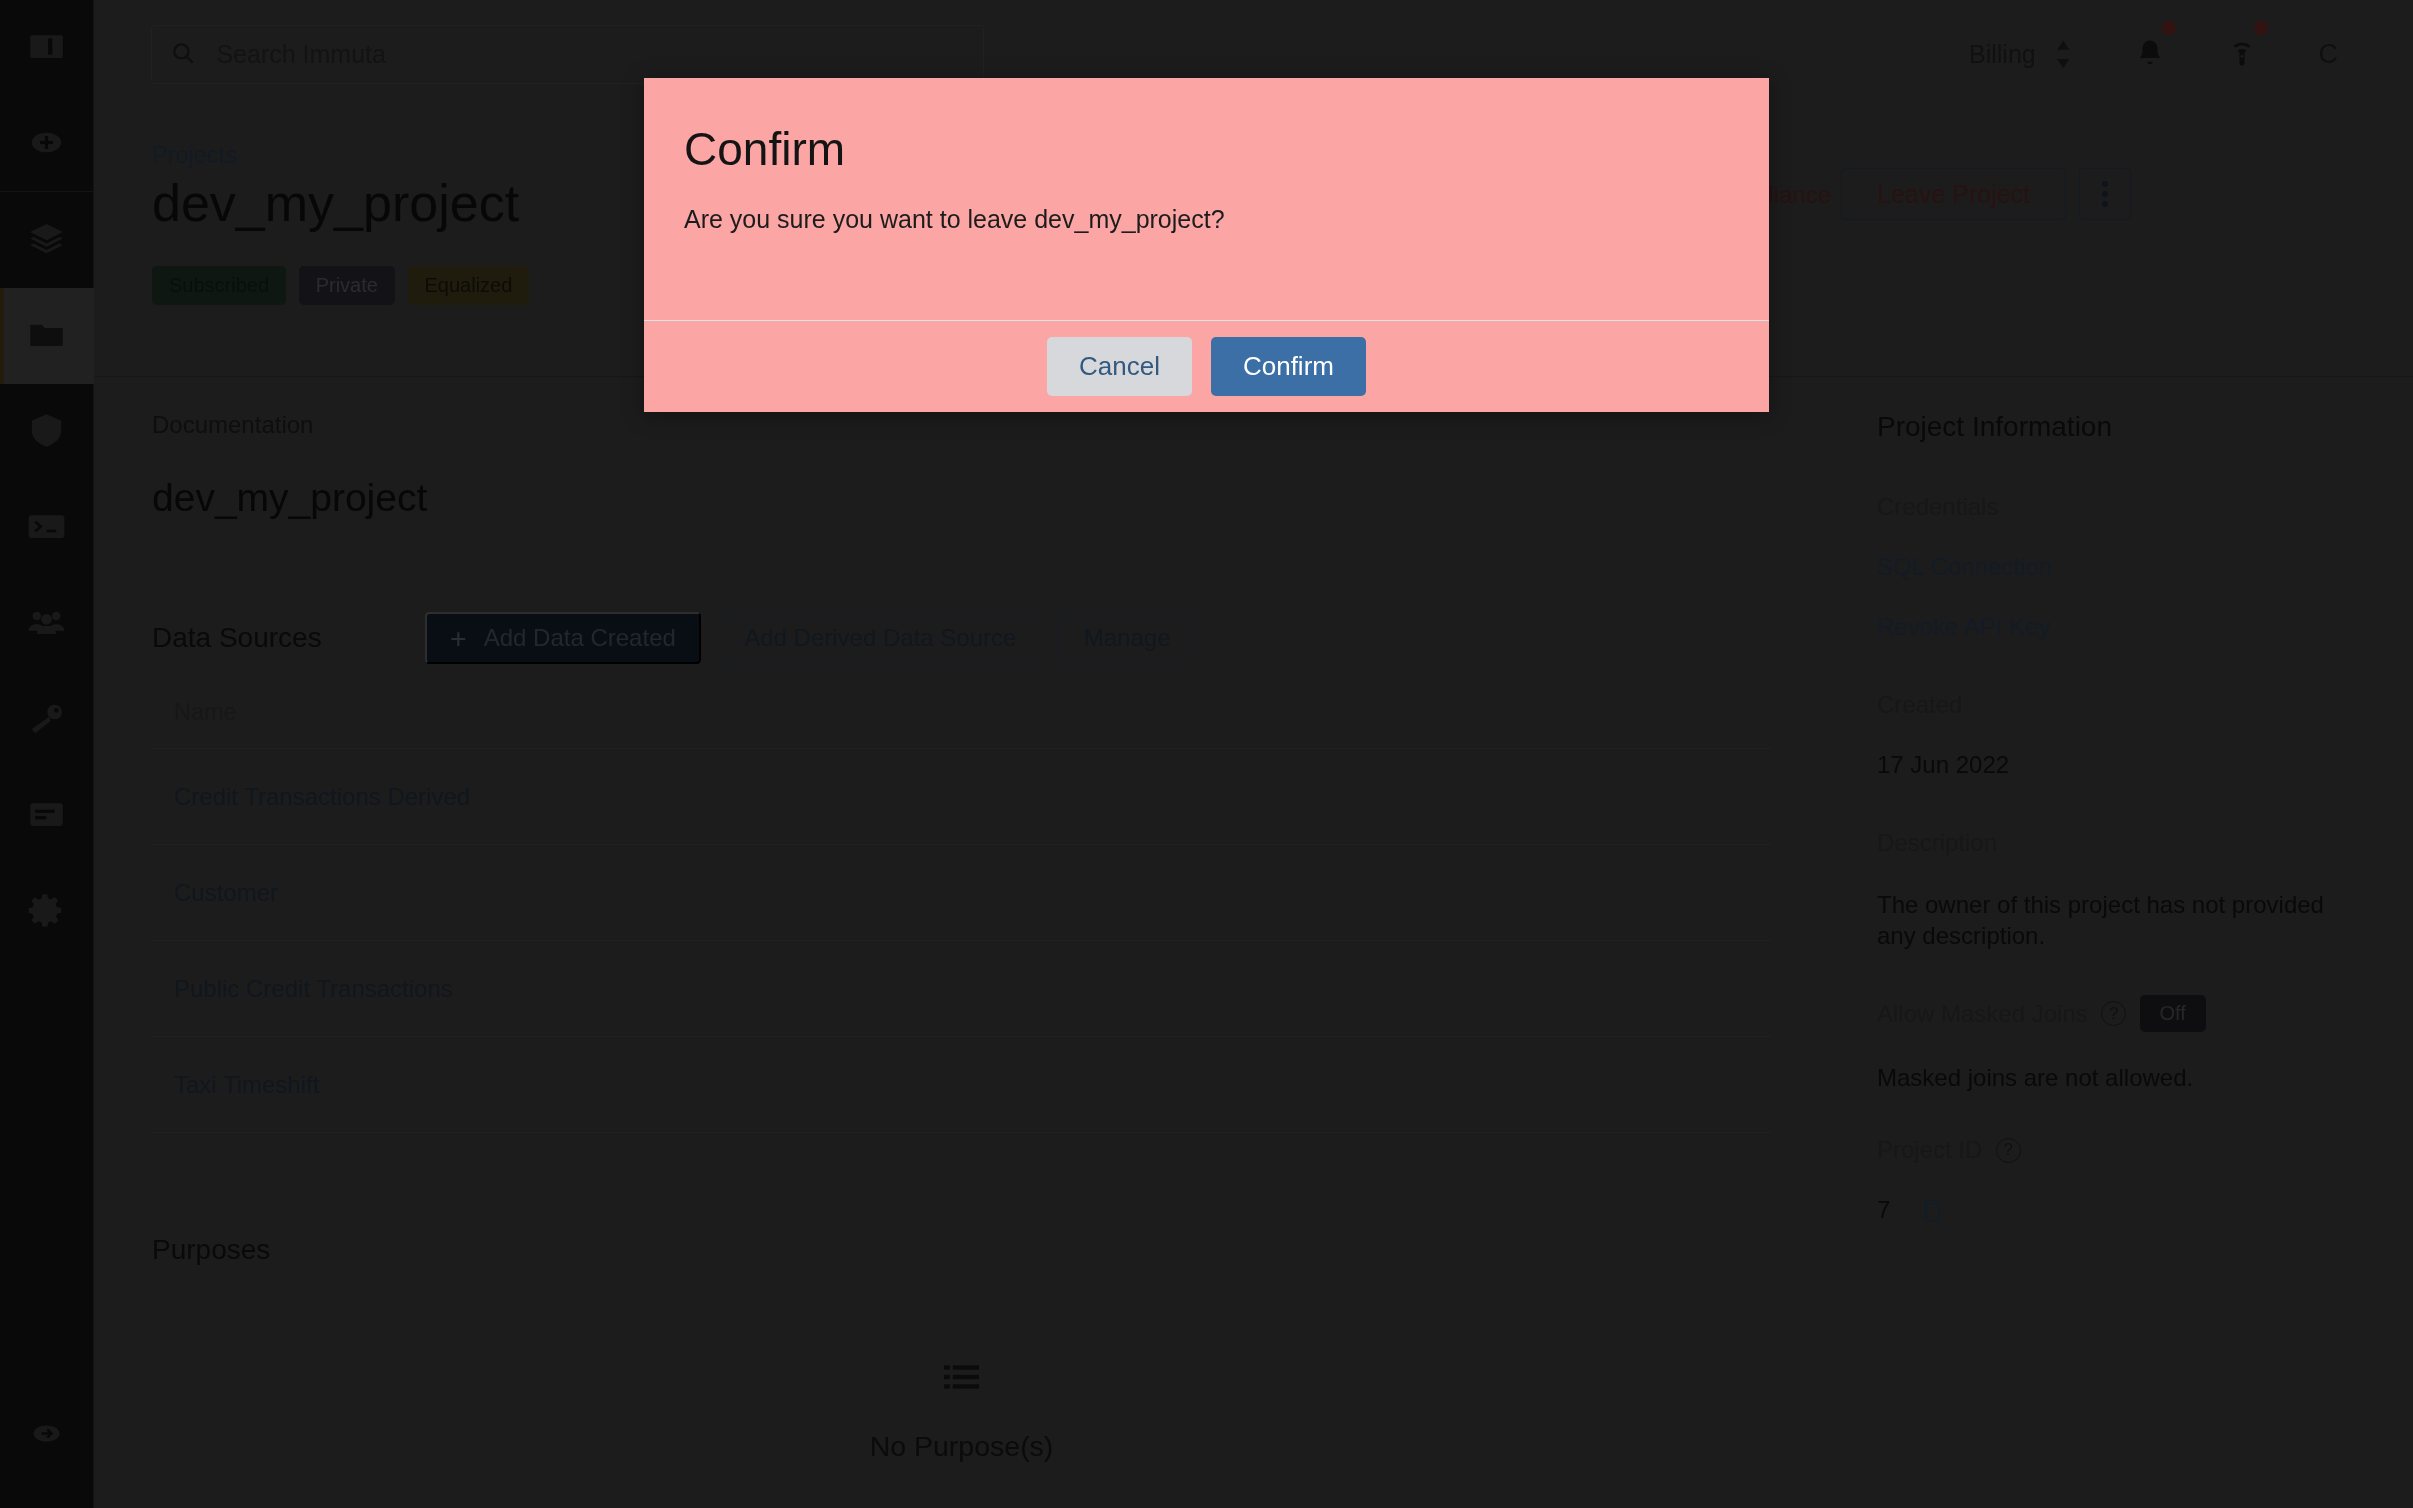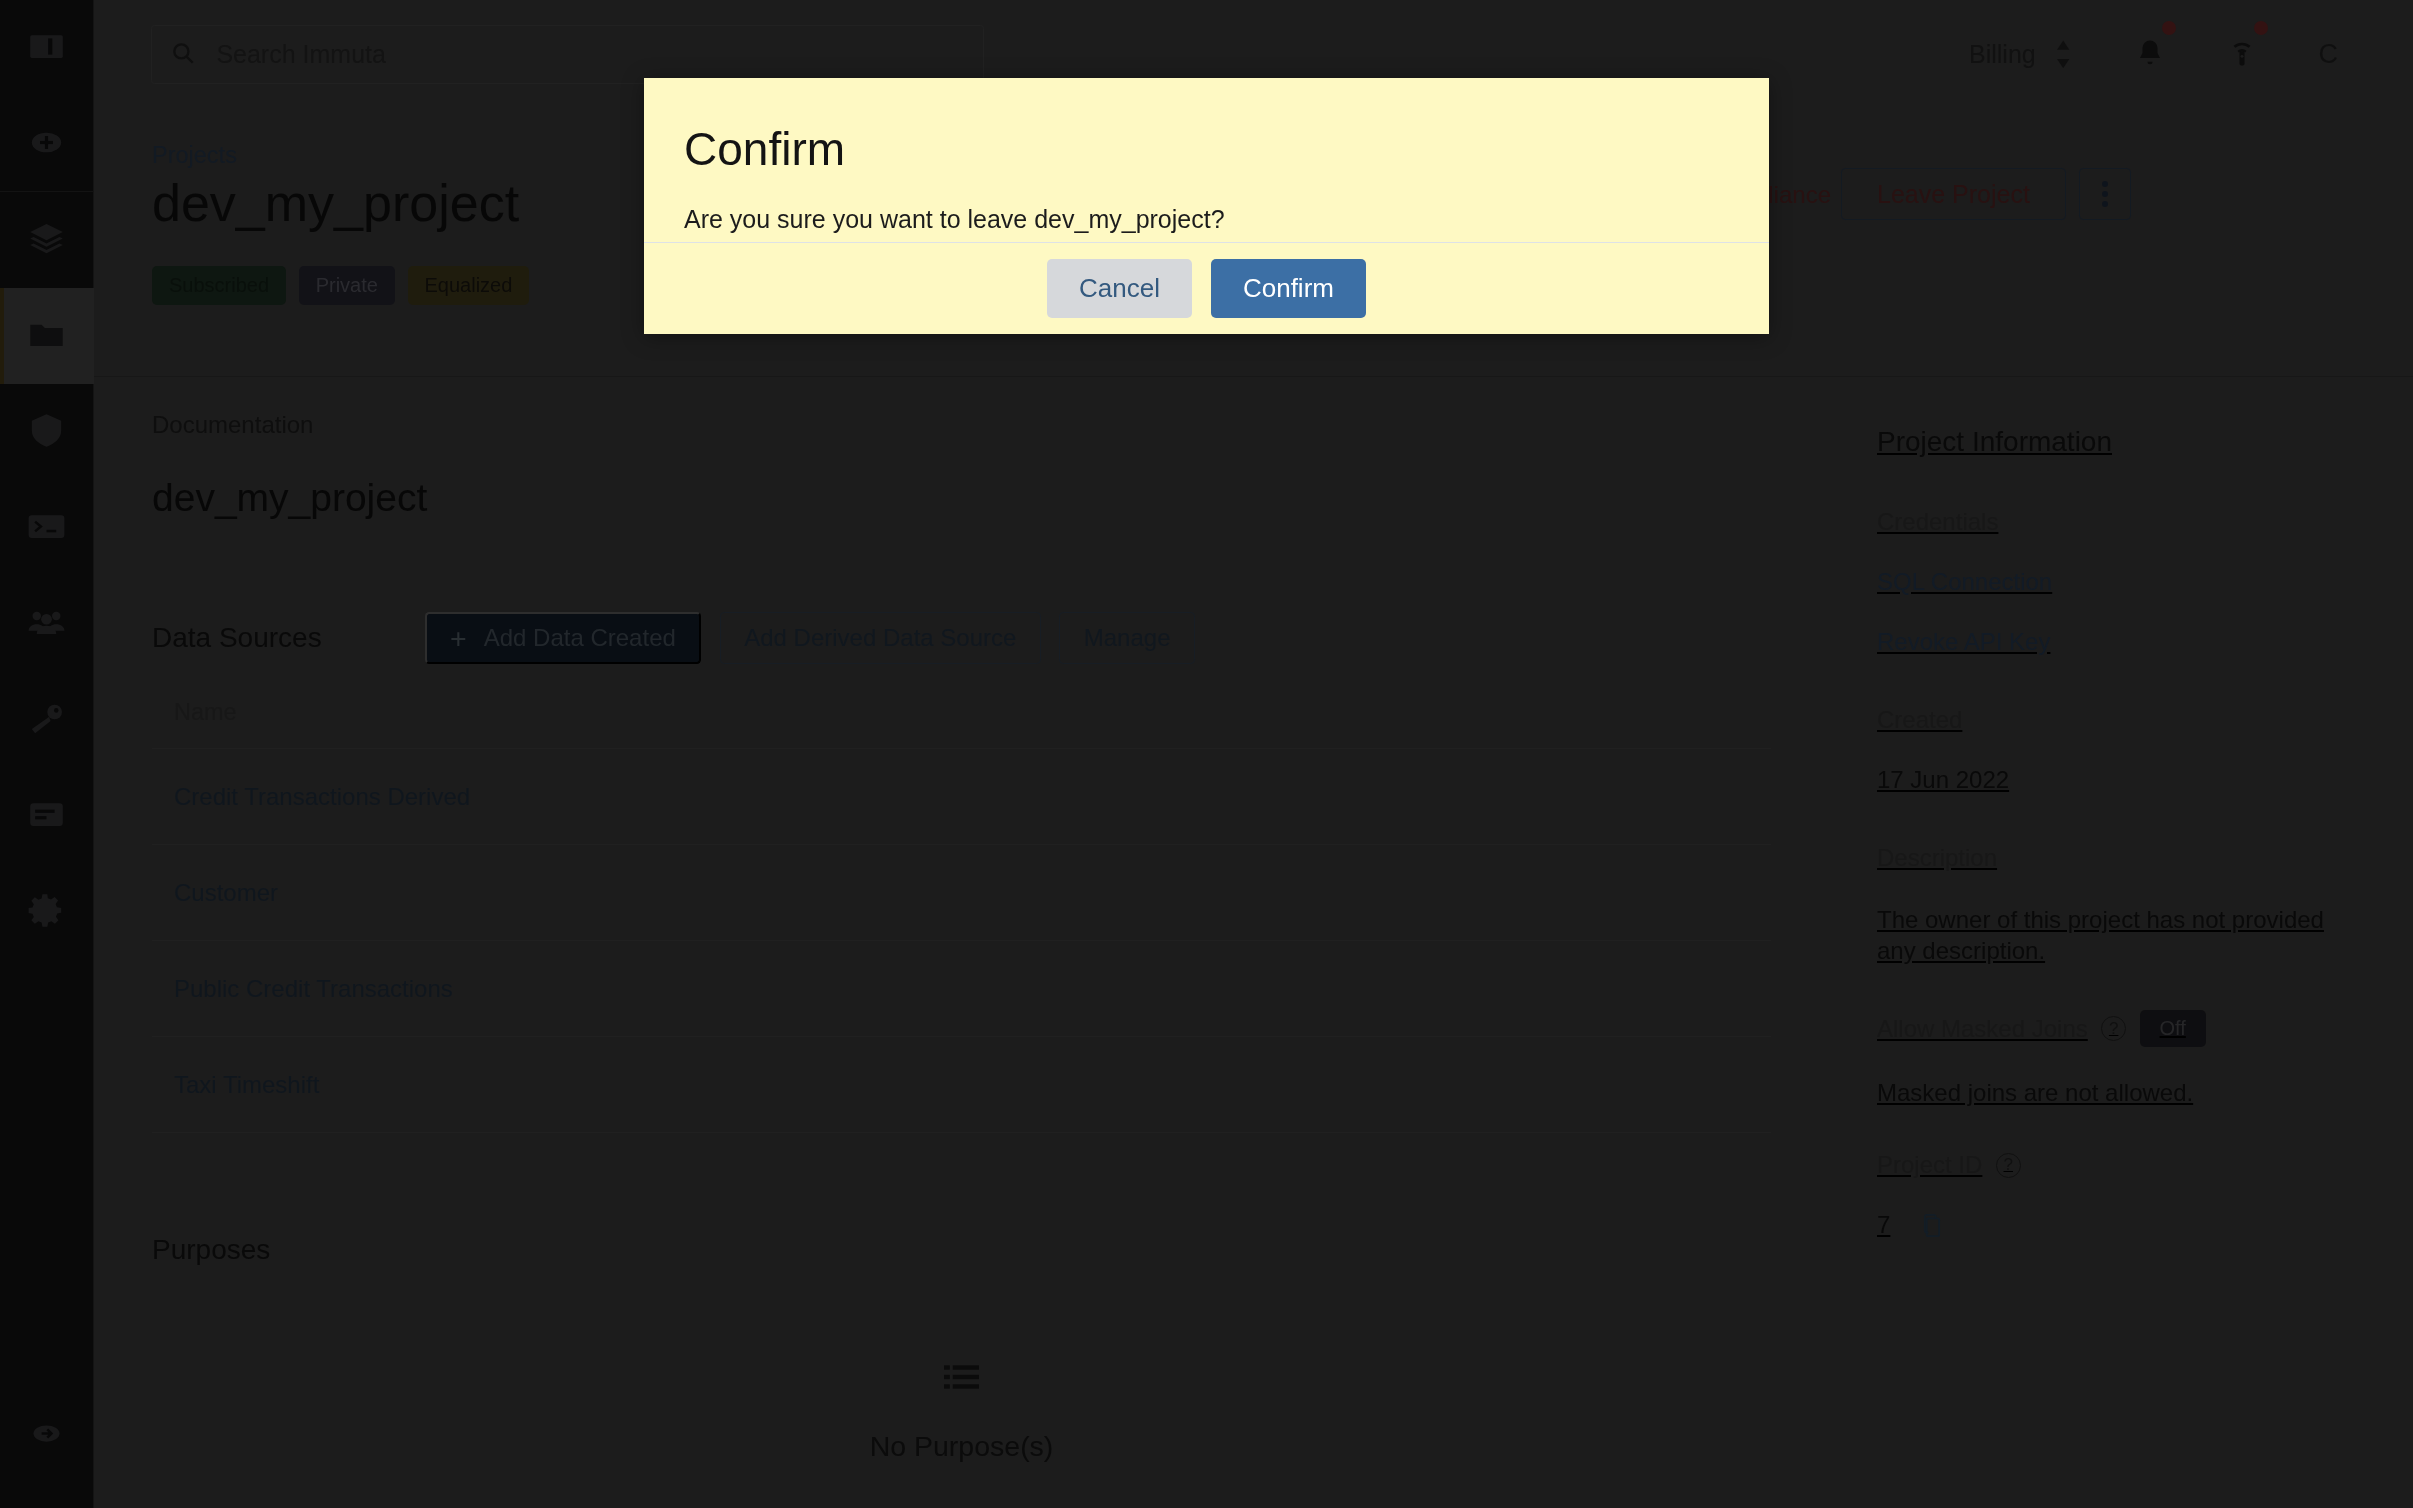--- a/index.html
+++ b/index.html
@@ -145,21 +145,21 @@
   .purposes-empty {
     margin-top: 96px; display: flex; flex-direction: column;
     align-items: center; width: 1619px;
   }
   .purposes-empty svg { width: 35px; height: 30px; fill: #151515; }
   .purposes-empty .empty-text {
     margin-top: 35px; font-size: 28.5px; color: #141414;
   }
 
   
-  .right-col { position: absolute; right: 0; top: 15px; width: 561px; padding-left: 25px; text-decoration: underline; }
+  .right-col { position: absolute; right: 0; top: 0; width: 561px; padding-left: 25px; }
   .pi-title { font-size: 28px; color: #111; }
   .pi-label { font-size: 24px; color: #2b2b2b; }
   .pi-link { font-size: 24px; color: #213245; }
   .pi-value { font-size: 24px; color: #111; }
   .mt-60 { margin-top: 50px; }
   .mt-38 { margin-top: 32px; }
   .mt-52 { margin-top: 44px; }
   .pi-desc { font-size: 24px; color: #111; line-height: 1.3; max-width: 486px; }
   .row-inline { display: flex; align-items: center; gap: 13.4px; }
   .qmark {
@@ -174,22 +174,22 @@
   }
   .copy-ic { width: 22px; height: 25px; }
   .copy-ic svg { width: 22px; height: 25px; stroke: #233546; fill: none; stroke-width: 2; }
 
   
   .overlay {
     position: absolute; inset: 0; background: rgba(0,0,0,0.45);
   }
   .modal {
     position: absolute; left: 644px; top: 78px;
-    width: 1125px; height: 256px;
-    background: #fef9c3;
+    width: 1125px; height: 334px;
+    background: #fca5a5;
     box-shadow: 0 3.4px 20px rgba(0,0,0,.35);
     display: flex; flex-direction: column;
   }
   .modal-body { flex: 1; padding: 44px 40px 0 40px; }
   .modal-title { font-size: 46px; color: #141414; font-weight: 400; }
   .modal-text { margin-top: 28.5px; font-size: 25px; color: #1c1c1c; }
   .modal-footer {
     height: 92px; border-top: 0.8px solid #dee2e6;
     display: flex; align-items: center; justify-content: center; gap: 19px;
   }

